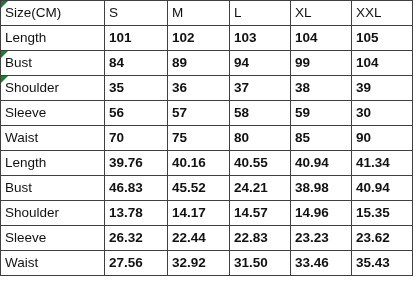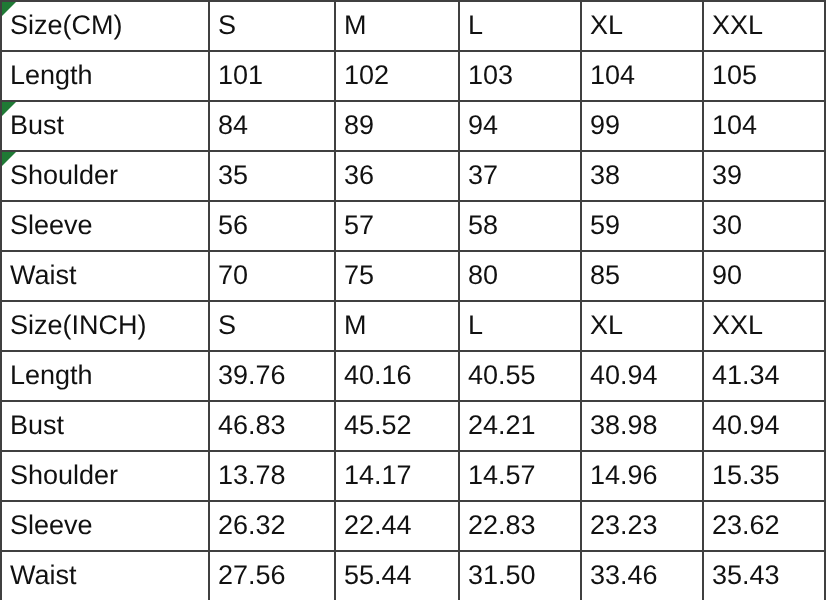--- a/index.html
+++ b/index.html
@@ -48,20 +48,21 @@
   }
   td.label-cell {
     background: #c5d9a0;
     margin-left: 12px;
   }
   td.header-cell {
     background: #c5d9a0;
   }
   td.value-cell {
     background: #ffffff;
+    font-weight: bold;
   }
   
   col.c0 { width: 104px; }
   col.c1 { width: 63px; }
   col.c2 { width: 62px; }
   col.c3 { width: 61px; }
   col.c4 { width: 61px; }
   col.c5 { width: 61px; }
 
   
@@ -150,28 +151,20 @@
 
       <tr>
         <td class="label-cell">Waist</td>
         <td class="value-cell">70</td>
         <td class="value-cell">75</td>
         <td class="value-cell">80</td>
         <td class="value-cell">85</td>
         <td class="value-cell">90</td>
       </tr>
 
-      <tr>
-        <td class="label-cell">Size(INCH)</td>
-        <td class="header-cell">S</td>
-        <td class="header-cell">M</td>
-        <td class="header-cell">L</td>
-        <td class="header-cell">XL</td>
-        <td class="header-cell">XXL</td>
-      </tr>
 
       <tr>
         <td class="label-cell">Length</td>
         <td class="value-cell">39.76</td>
         <td class="value-cell">40.16</td>
         <td class="value-cell">40.55</td>
         <td class="value-cell">40.94</td>
         <td class="value-cell">41.34</td>
       </tr>
 
@@ -198,21 +191,21 @@
         <td class="value-cell">26.32</td>
         <td class="value-cell">22.44</td>
         <td class="value-cell">22.83</td>
         <td class="value-cell">23.23</td>
         <td class="value-cell">23.62</td>
       </tr>
 
       <tr>
         <td class="label-cell">Waist</td>
         <td class="value-cell">27.56</td>
-        <td class="value-cell">55.44</td>
+        <td class="value-cell">32.92</td>
         <td class="value-cell">31.50</td>
         <td class="value-cell">33.46</td>
         <td class="value-cell">35.43</td>
       </tr>
 
     </tbody>
   </table>
 </div>
 
 </body></html>

